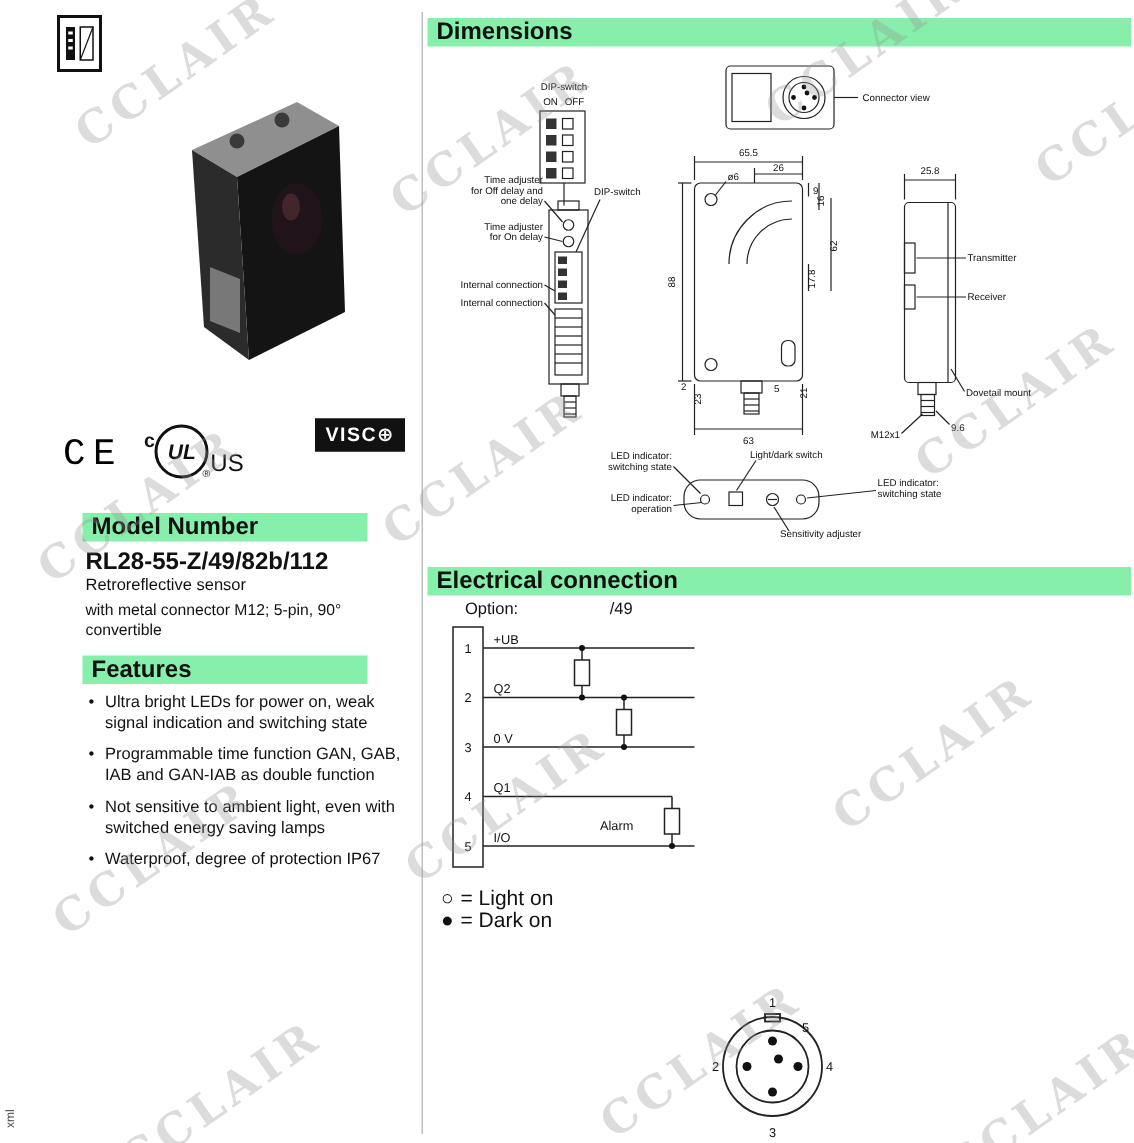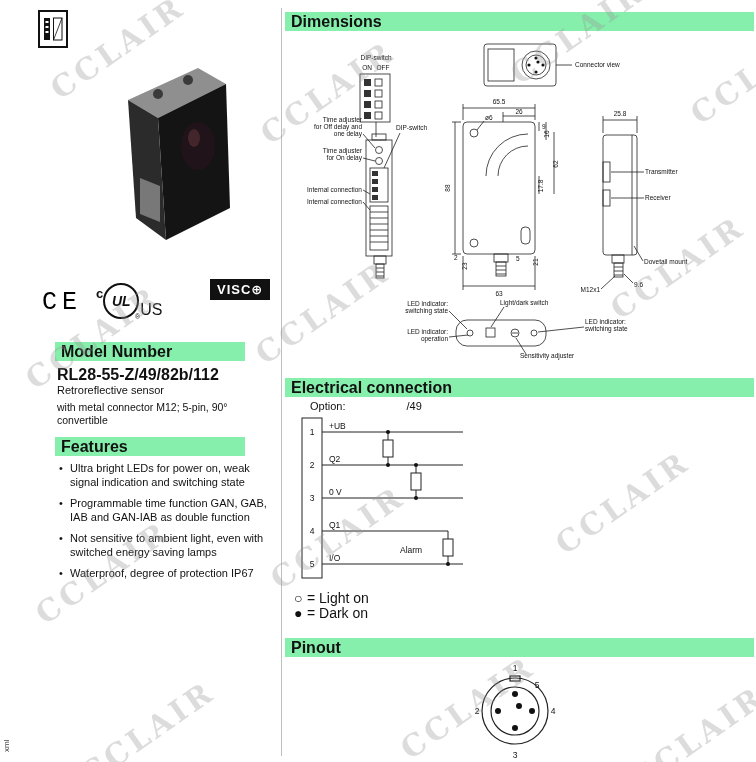--- a/index.html
+++ b/index.html
@@ -359,21 +359,20 @@
 
   <div class="legend">
     <div>
       <span class="sym">○</span><span>= Light on</span>
     </div>
     <div>
       <span class="sym">●</span><span>= Dark on</span>
     </div>
   </div>
 
-  <div class="bar bar-right" style="top:638px">Pinout</div>
 
   <svg class="pinout-svg" width="124" height="98" viewBox="0 0 124 98">
     <g stroke="#222" stroke-width="1.2" fill="none">
       <circle cx="62" cy="49" r="33"></circle>
       <circle cx="62" cy="49" r="24"></circle>
       <rect x="57" y="14" width="10" height="5"></rect>
       <circle cx="62" cy="32" r="3" fill="#111" stroke="none"></circle>
       <circle cx="45" cy="49" r="3" fill="#111" stroke="none"></circle>
       <circle cx="62" cy="66" r="3" fill="#111" stroke="none"></circle>
       <circle cx="79" cy="49" r="3" fill="#111" stroke="none"></circle>

